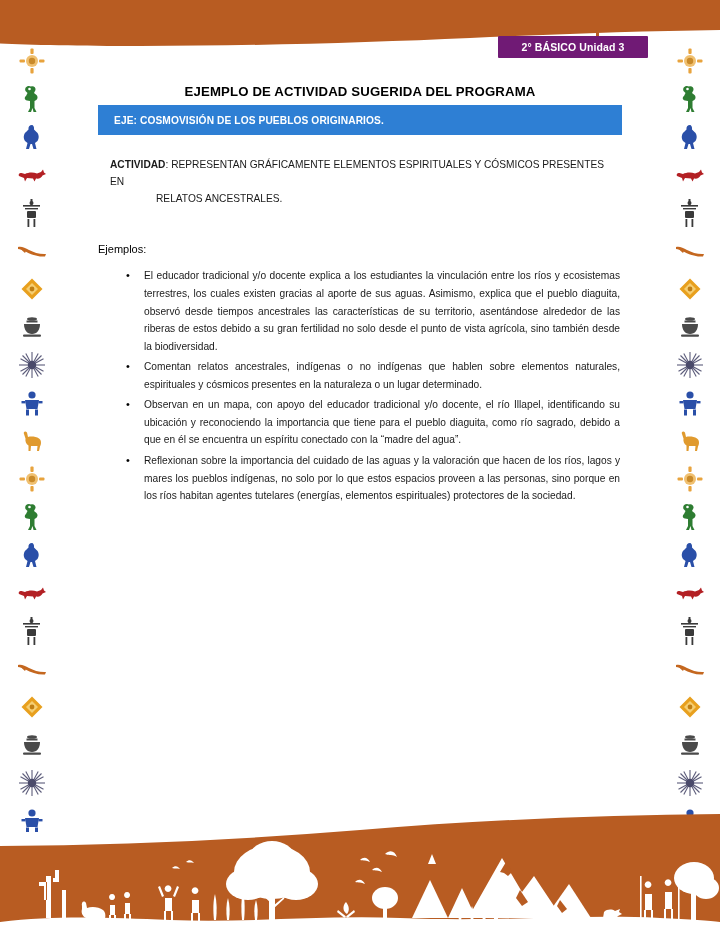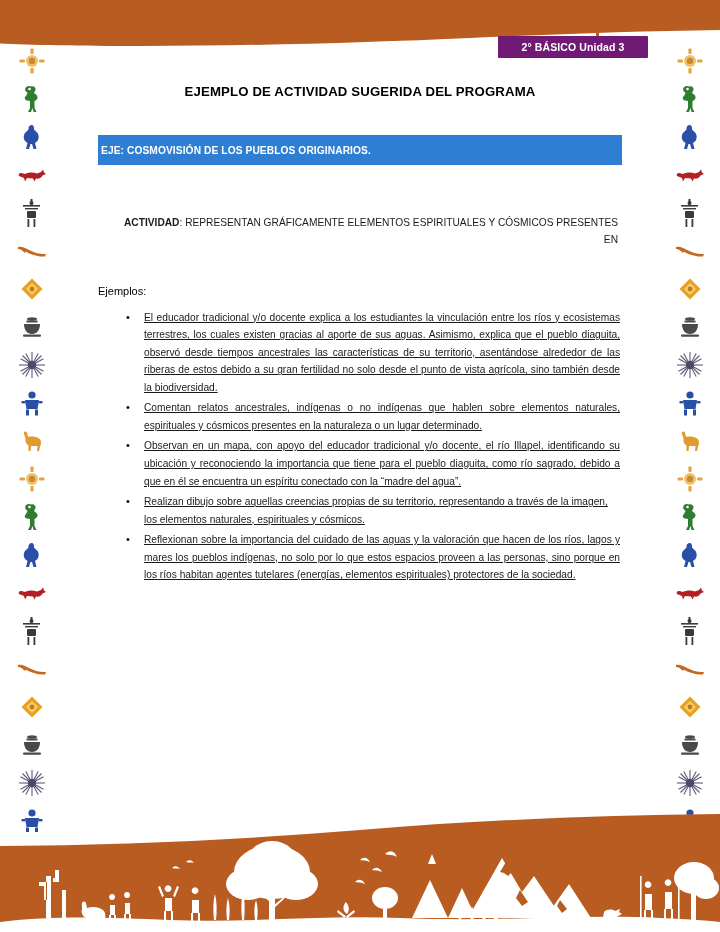--- a/index.html
+++ b/index.html
@@ -94,46 +94,45 @@
     top: 84px;
     width: 524px;
   }
 
   .doc-title {
     font-size: 13.2px;
     font-weight: 700;
     color: #000000;
     text-align: center;
     letter-spacing: .15px;
-    margin: 0 0 36px 0;
+    margin: 0 0 6px 0;
   }
 
   .eje-bar {
     background: #2E7FD4;
     height: 30px;
     display: flex;
     align-items: center;
-    padding-left: 3px;
+    padding-left: 16px;
     box-sizing: border-box;
-    margin-bottom: 50px;
+    margin-bottom: 22px;
   }
   .eje-bar-text {
     color: #ffffff;
     font-size: 10.2px;
     font-weight: 700;
     letter-spacing: .1px;
   }
 
   .activity {
     font-size: 10.2px;
     color: #1a1a1a;
     line-height: 1.65;
     margin: 0 0 36px 12px;
     padding-right: 4px;
-    text-align: right;
   }
   .activity .lbl { font-weight: 700; }
   .activity .body2 {
     display: block;
     padding-left: 46px;
   }
 
   .examples-head {
     font-size: 11px;
     font-weight: 400;
@@ -148,21 +147,20 @@
   }
   ul.examples > li {
     position: relative;
     padding-left: 46px;
     margin-bottom: 3px;
     font-size: 10.2px;
     line-height: 1.72;
     color: #1a1a1a;
     text-align: justify;
     padding-right: 2px;
-    text-decoration: underline;
   }
   ul.examples > li::before {
     content: "\2022";
     position: absolute;
     left: 28px;
     top: -1px;
     font-size: 11px;
     color: #000000;
   }
   ul.examples > li.no-justify { text-align: left; }
@@ -662,29 +660,29 @@
   <div class="content">
 
     <h1 class="doc-title">EJEMPLO DE ACTIVIDAD SUGERIDA DEL PROGRAMA</h1>
 
     <div class="eje-bar">
       <span class="eje-bar-text">EJE: COSMOVISIÓN DE LOS PUEBLOS ORIGINARIOS.</span>
     </div>
 
     <p class="activity">
       <span class="lbl">ACTIVIDAD</span><span>: </span><span>REPRESENTAN GRÁFICAMENTE ELEMENTOS ESPIRITUALES Y CÓSMICOS PRESENTES EN</span>
+      <span class="body2">RELATOS ANCESTRALES.</span>
     </p>
 
     <div class="examples-head">Ejemplos:</div>
 
     <ul class="examples">
       <li>El educador tradicional y/o docente explica a los estudiantes la vinculación entre los ríos y ecosistemas terrestres, los cuales existen gracias al aporte de sus aguas. Asimismo, explica que el pueblo diaguita, observó desde tiempos ancestrales las características de su territorio, asentándose alrededor de las riberas de estos debido a su gran fertilidad no solo desde el punto de vista agrícola, sino también desde la biodiversidad.</li>
       <li>Comentan relatos ancestrales, indígenas o no indígenas que hablen sobre elementos naturales, espirituales y cósmicos presentes en la naturaleza o un lugar determinado.</li>
       <li>Observan en un mapa, con apoyo del educador tradicional y/o docente, el río Illapel, identificando su ubicación y reconociendo la importancia que tiene para el pueblo diaguita, como río sagrado, debido a que en él se encuentra un espíritu conectado con la “madre del agua”.</li>
-      <li class="no-justify">Realizan dibujo sobre aquellas creencias propias de su territorio, representando a través de la imagen, los elementos naturales, espirituales y cósmicos.</li>
       <li>Reflexionan sobre la importancia del cuidado de las aguas y la valoración que hacen de los ríos, lagos y mares los pueblos indígenas, no solo por lo que estos espacios proveen a las personas, sino porque en los ríos habitan agentes tutelares (energías, elementos espirituales) protectores de la sociedad.</li>
     </ul>
   </div>
 
   <div class="bottom-scene">
     <svg width="720" height="118" viewBox="0 0 720 118" xmlns="http://www.w3.org/2000/svg">
 
       <path d="M0,32 C120,31 240,26 360,16 C480,6 600,1 720,0 L720,118 L0,118 Z" fill="#B85C22"></path>
 
       <path d="M0,108 C60,101 110,104 170,106 C250,109 320,101 400,104 C500,108 580,100 660,104 C690,105 710,107 720,108 L720,118 L0,118 Z" fill="#ffffff"></path>

